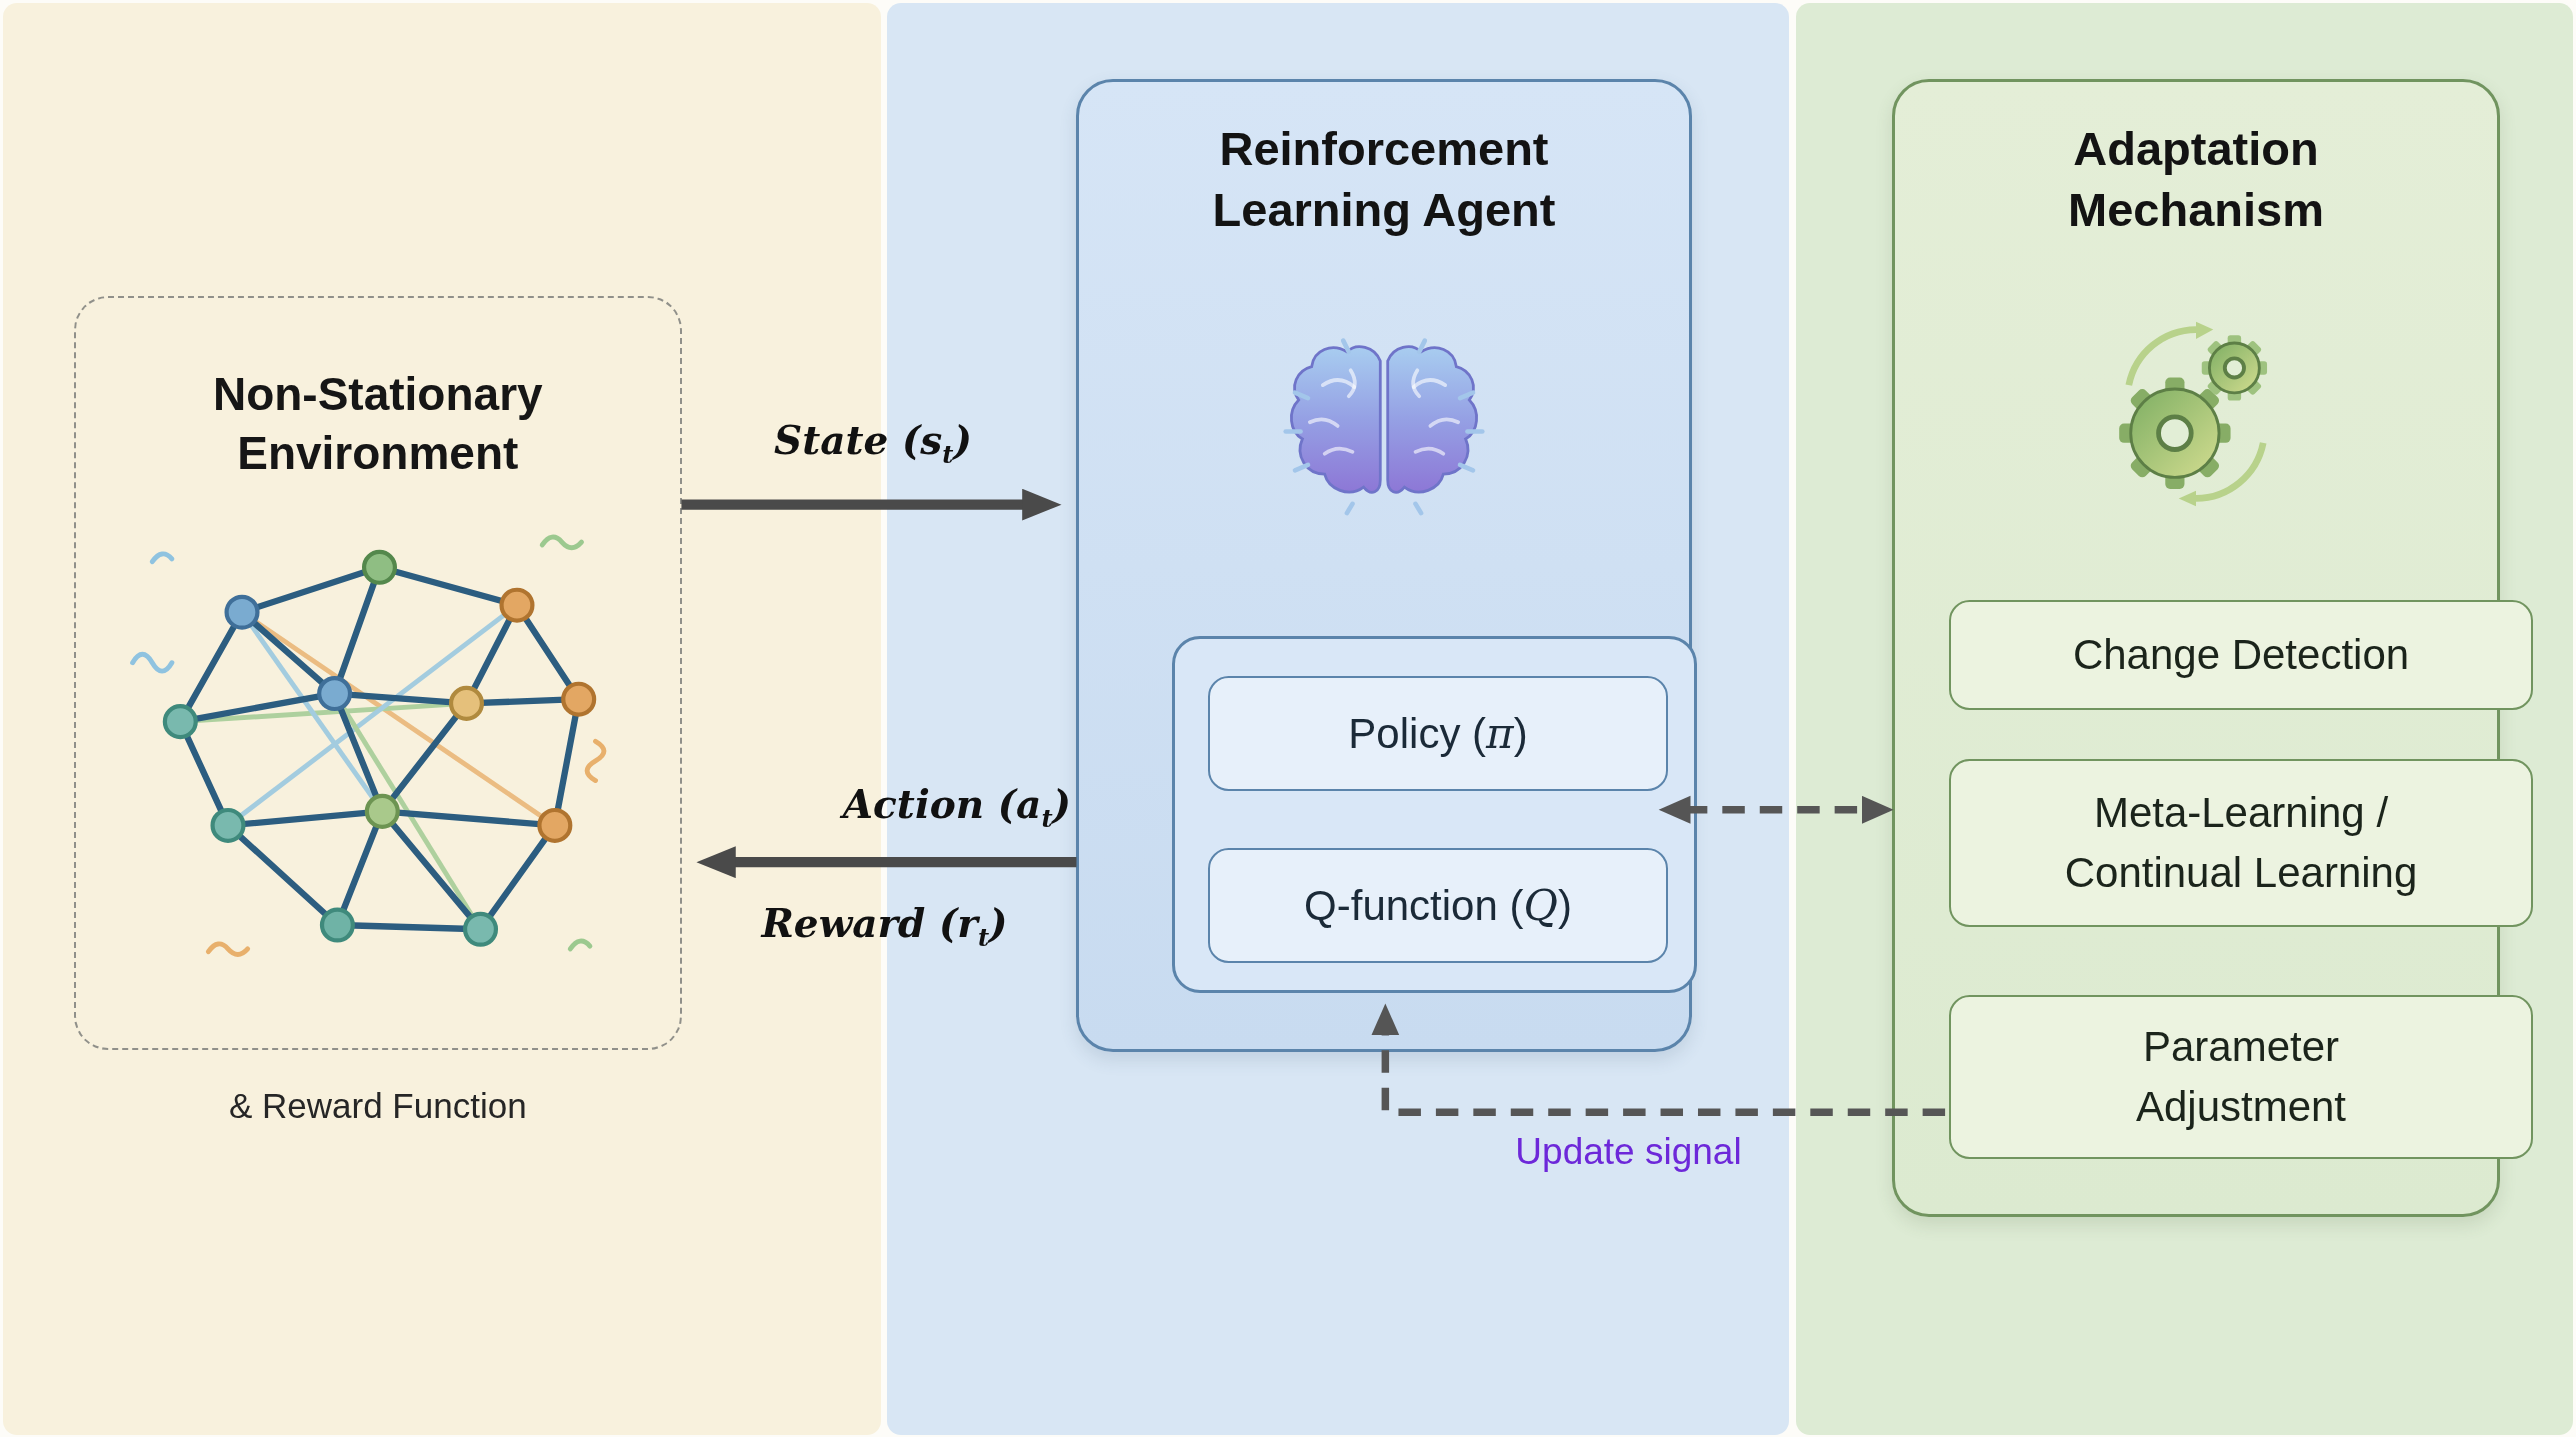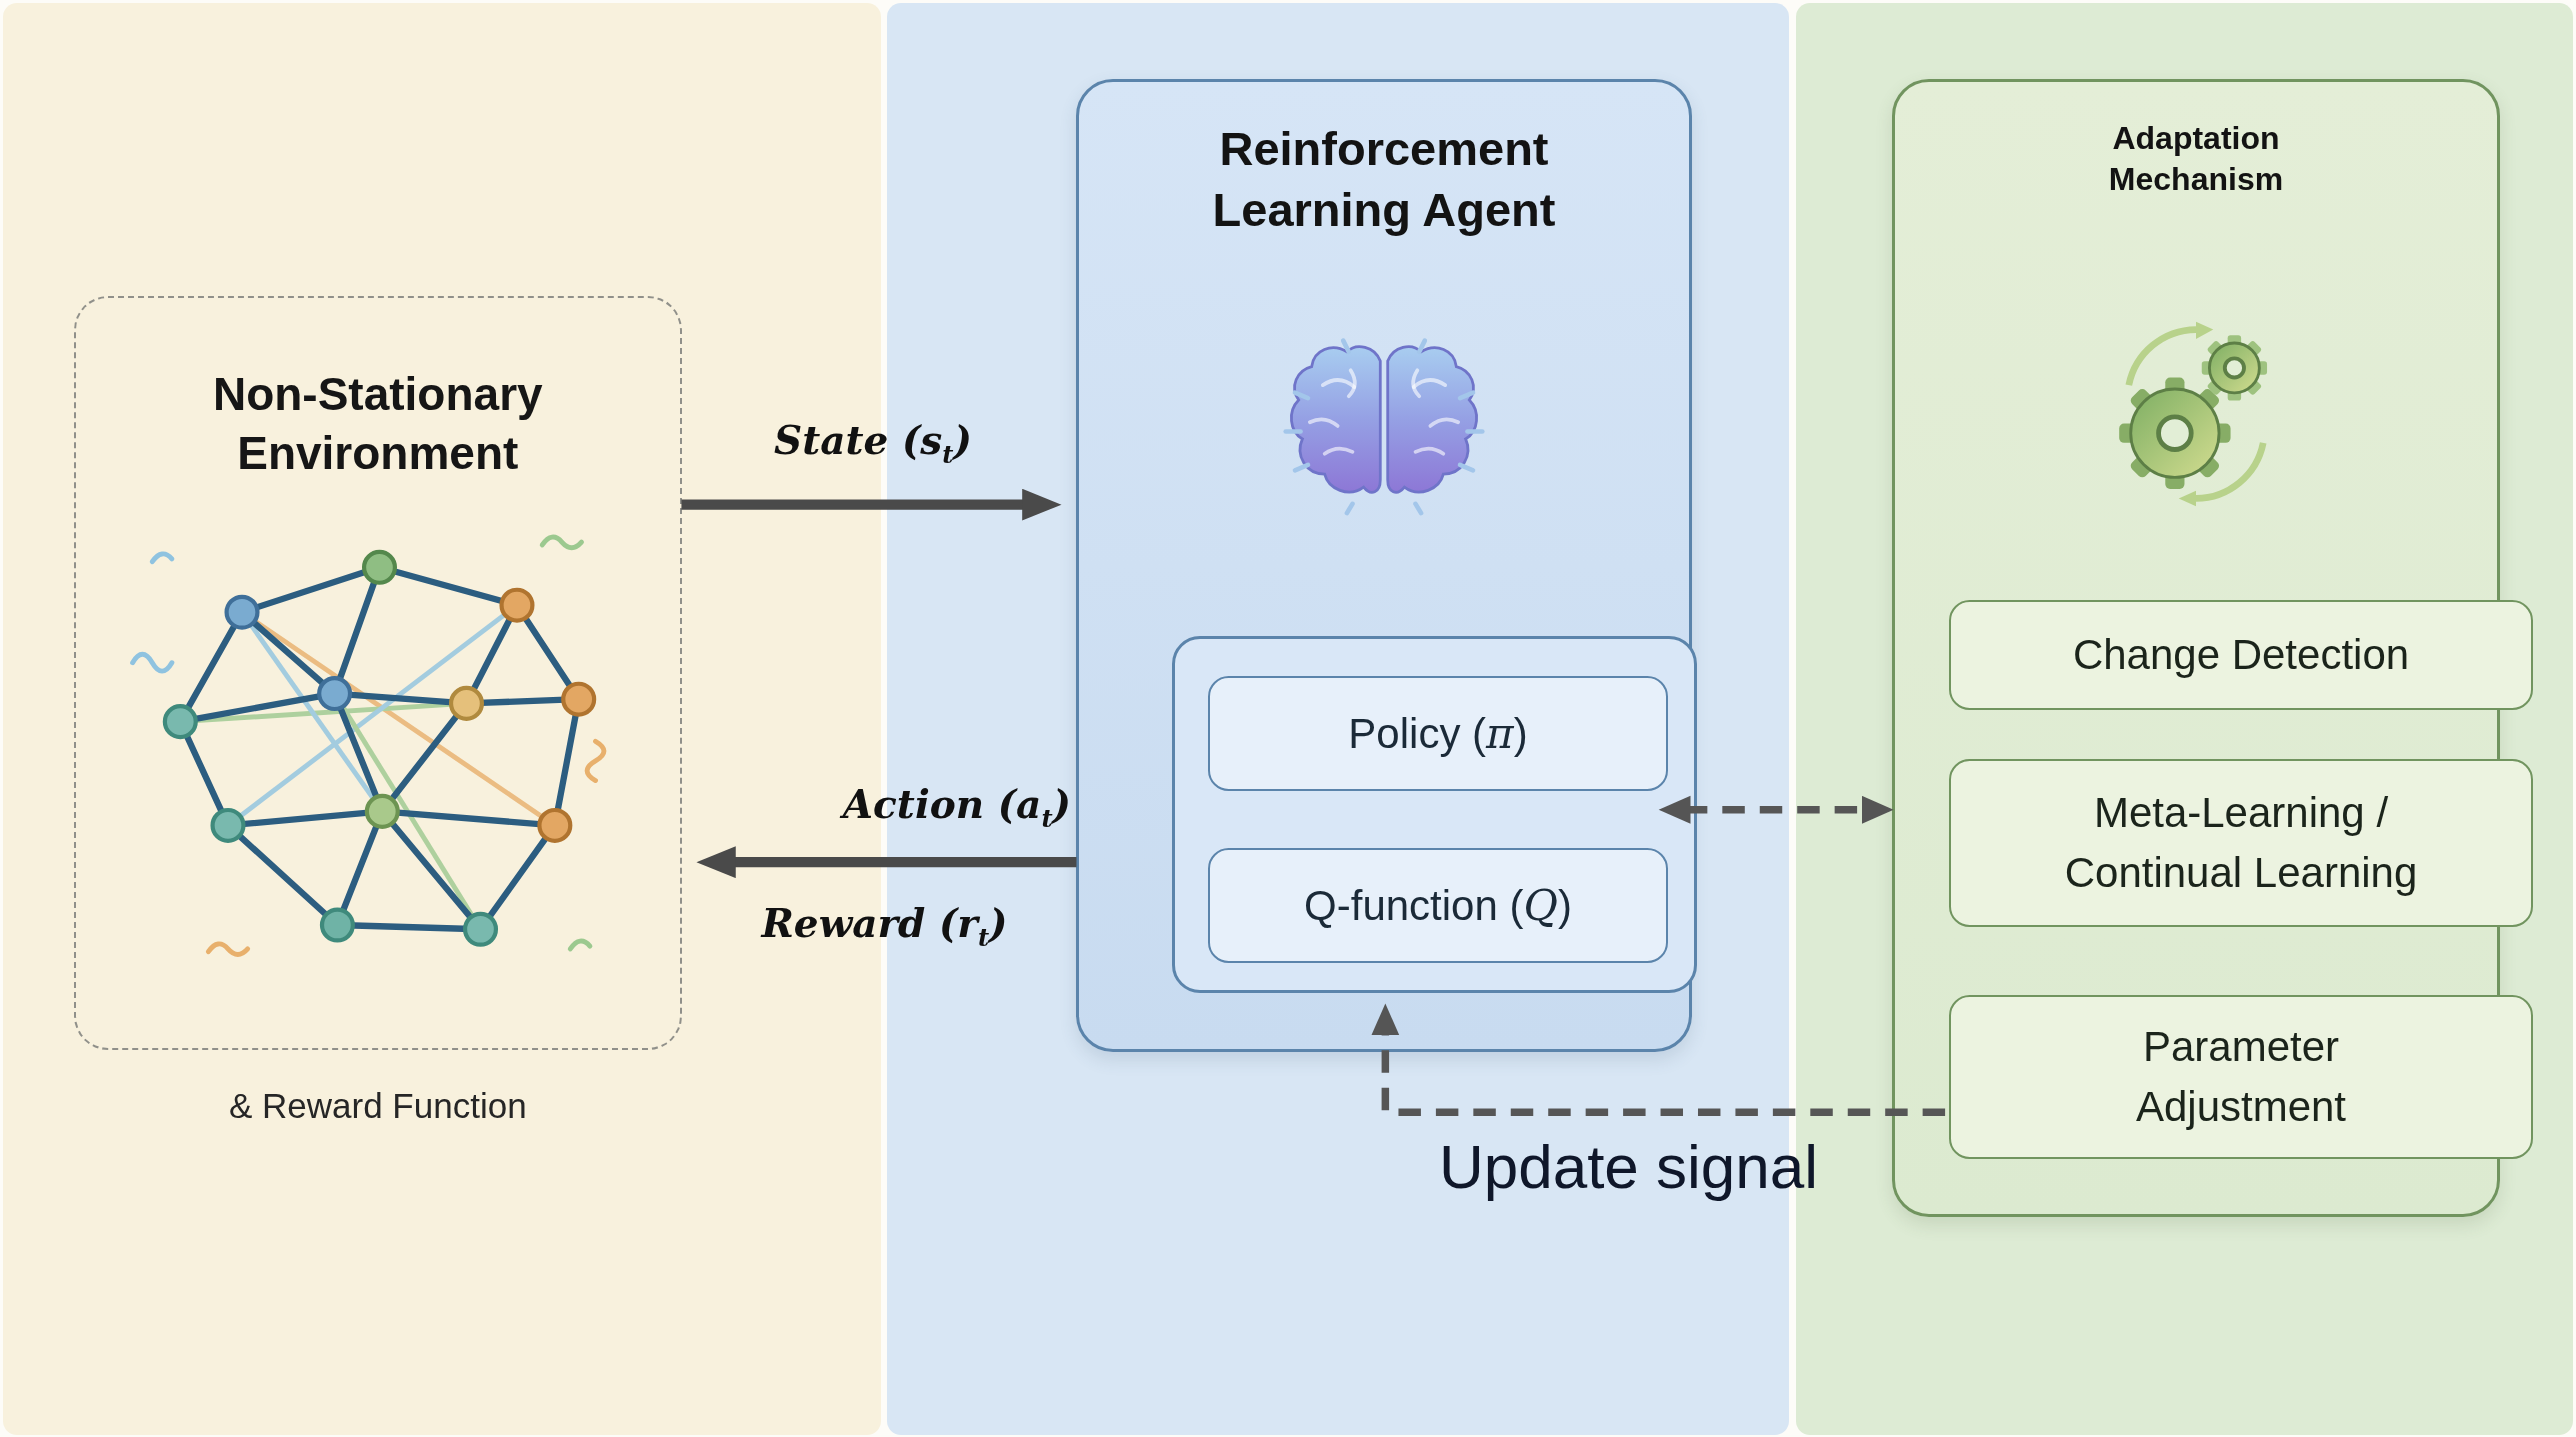--- a/index.html
+++ b/index.html
@@ -38,42 +38,42 @@
   .mini-policy { top:37px; }
   .mini-q { top:209px; }
   .mvar { font-family:"DejaVu Serif", serif; font-style:italic; }
 
   
   .adapt-box { position:absolute; left:96px; top:76px; width:608px; height:1138px;
                border:3.7px solid #71945f; border-radius:37px;
                background:linear-gradient(#e4eed7,#dcead0);
                box-shadow:0 7.5px 17px rgba(70,95,60,0.14); }
   .adapt-title { position:absolute; left:0; top:36px; width:100%; text-align:center;
-                 font-size:32px; font-weight:600; line-height:1.3; color:#131313; }
+                 font-size:47px; font-weight:600; line-height:1.3; color:#131313; }
   .gears { position:absolute; left:50%; top:236px; transform:translateX(-50%);
            width:192px; height:192px; }
   .green-box { position:absolute; left:54px; width:584px;
                border:2.8px solid #71945f; border-radius:20.6px; background:#ecf3e0;
                display:flex; align-items:center; justify-content:center;
                text-align:center; font-size:42px; line-height:1.42; color:#1b241b; }
   .gb-1 { top:518px; height:110px; }
   .gb-2 { top:677px; height:168px; }
   .gb-3 { top:913px; height:164px; }
 
   
   .overlay { position:absolute; left:0; top:0; width:2576px; height:1438px; pointer-events:none; }
   .math-label { position:absolute; text-align:center;
                 font-family:"DejaVu Serif", serif; font-style:italic; font-weight:700;
                 font-size:39px; color:#111111; }
   .math-label sub { font-size:0.62em; }
   .lbl-state  { left:681px; top:417px; width:384px; }
   .lbl-action { left:697px; top:781px; width:374px;text-align:right; }
   .lbl-reward { left:683px; top:900px; width:403px; }
   .lbl-update { position:absolute; left:1385px; top:1131px; width:487px; text-align:center;
-                font-size:62px; font-weight:500; color:#0f172a; }
+                font-size:37px; font-weight:500; color:#6d28d9; }
 </style>
 </head>
 <body>
 
 <div class="canvas">
 
   <div class="panel panel-env">
     <div class="env-box">
       <div class="env-title">
         <div>Non-Stationary</div>

